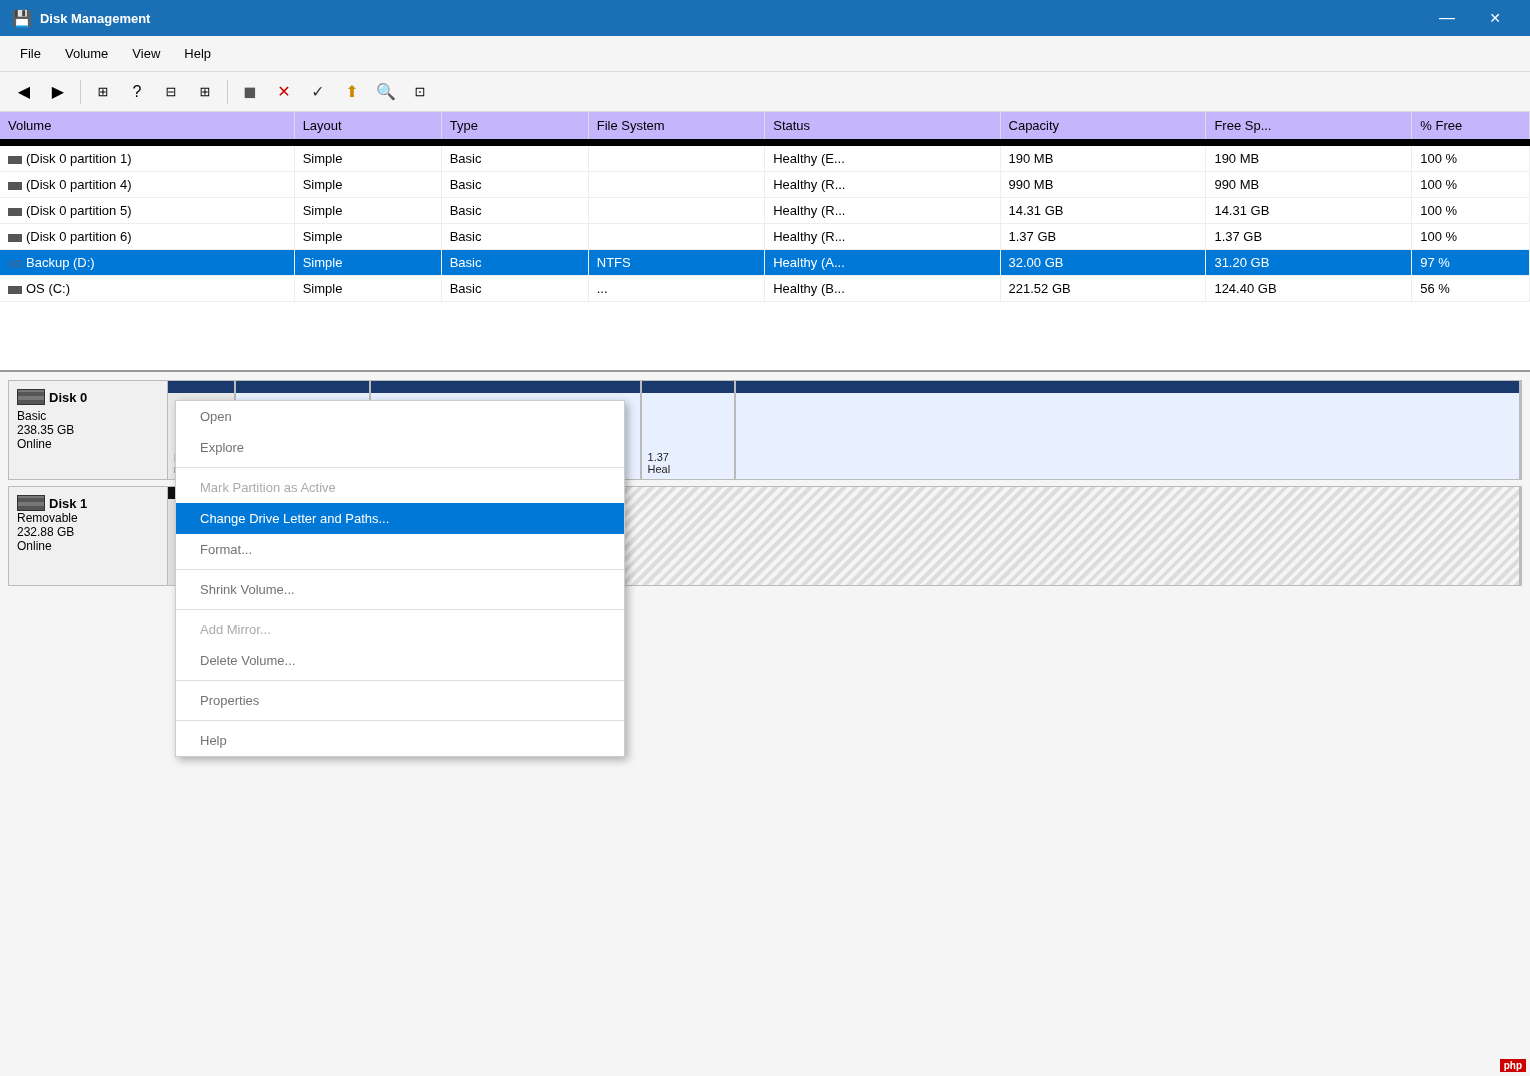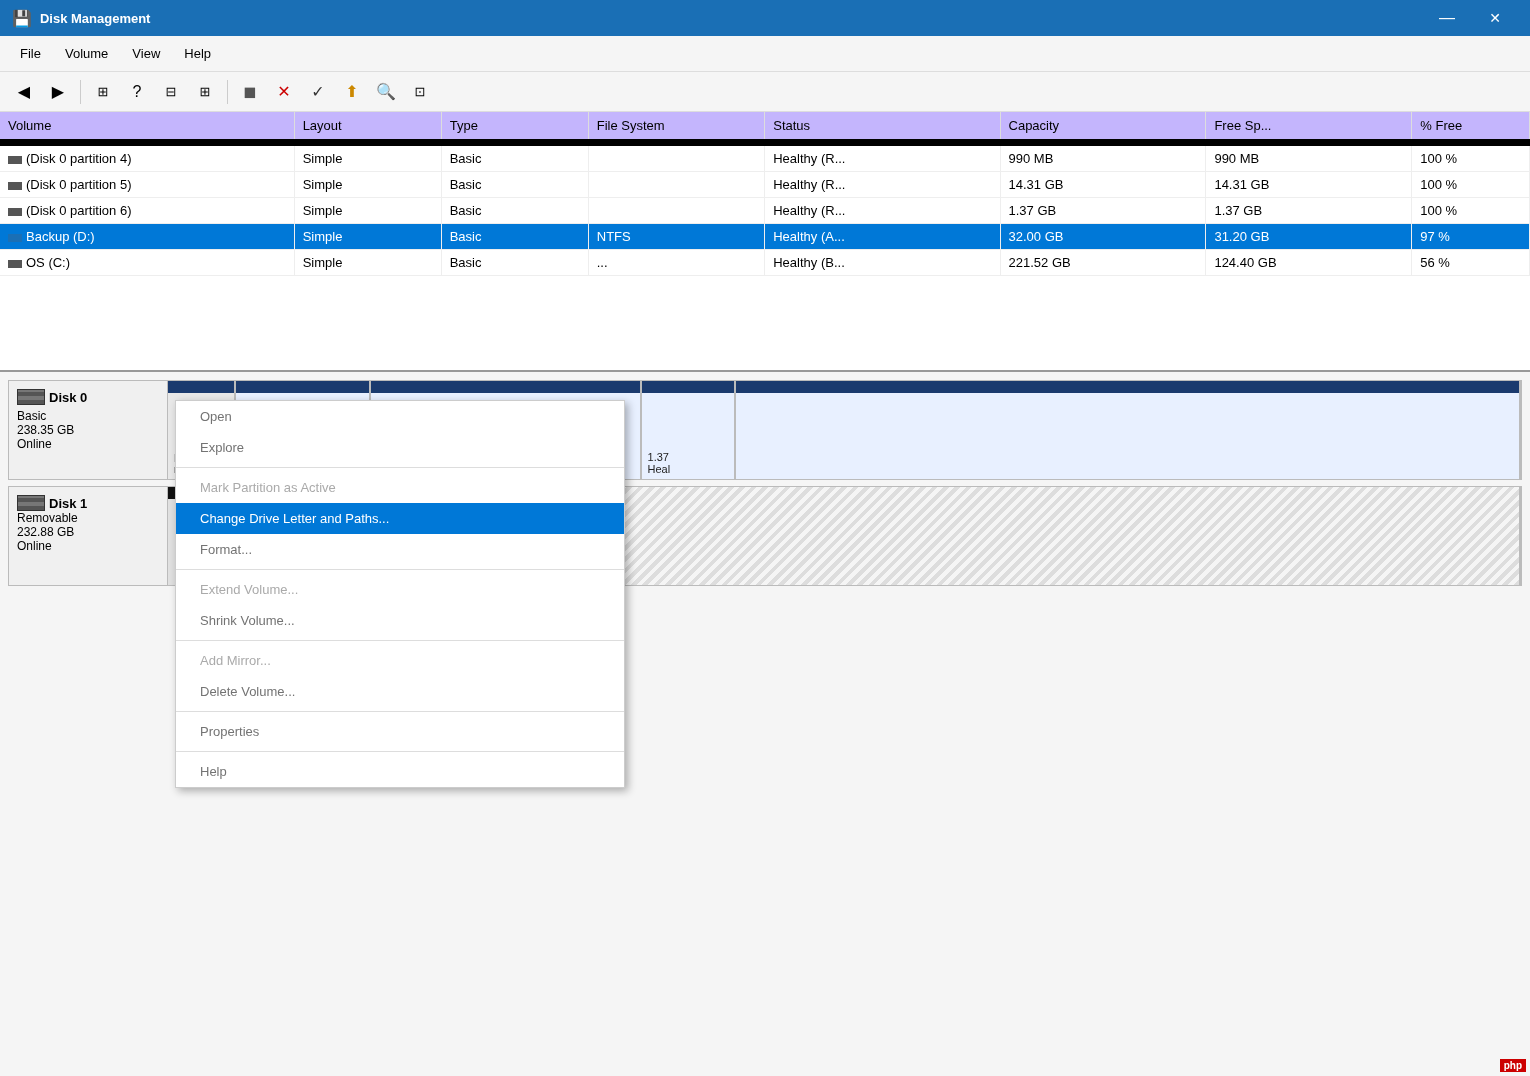--- a/index.html
+++ b/index.html
@@ -297,20 +297,30 @@
             <th class="col-layout">Layout</th>
             <th class="col-type">Type</th>
             <th class="col-fs">File System</th>
             <th class="col-status">Status</th>
             <th class="col-capacity">Capacity</th>
             <th class="col-freespace">Free Sp...</th>
             <th class="col-pctfree">% Free</th>
           </tr>
         </thead>
         <tbody id="table-body">
+        <tr>
+              <td><span class="vol-icon"></span>(Disk 0 partition 1)</td>
+              <td>Simple</td>
+              <td>Basic</td>
+              <td></td>
+              <td>Healthy (E...</td>
+              <td>190 MB</td>
+              <td>190 MB</td>
+              <td>100 %</td>
+            </tr>
             <tr>
               <td><span class="vol-icon"></span>(Disk 0 partition 4)</td>
               <td>Simple</td>
               <td>Basic</td>
               <td></td>
               <td>Healthy (R...</td>
               <td>990 MB</td>
               <td>990 MB</td>
               <td>100 %</td>
             </tr>
@@ -439,21 +449,20 @@
   </div>
 
   <div class="context-menu" id="context-menu">
   <div class="context-menu-item">Open</div>
       <div class="context-menu-item">Explore</div>
       <div class="context-menu-separator"></div>
       <div class="context-menu-item disabled">Mark Partition as Active</div>
       <div class="context-menu-item highlighted">Change Drive Letter and Paths...</div>
       <div class="context-menu-item">Format...</div>
       <div class="context-menu-separator"></div>
-      <div class="context-menu-item disabled">Extend Volume...</div>
       <div class="context-menu-item">Shrink Volume...</div>
       <div class="context-menu-separator"></div>
       <div class="context-menu-item disabled">Add Mirror...</div>
       <div class="context-menu-item">Delete Volume...</div>
       <div class="context-menu-separator"></div>
       <div class="context-menu-item">Properties</div>
       <div class="context-menu-separator"></div>
       <div class="context-menu-item">Help</div>
     </div>
 

